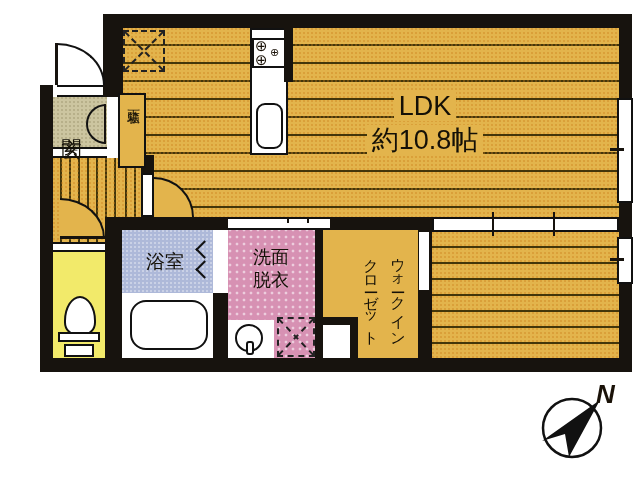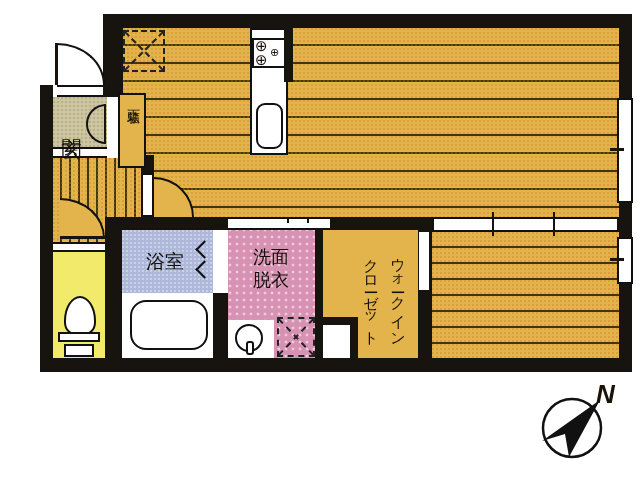--- a/index.html
+++ b/index.html
@@ -140,20 +140,24 @@
 
   <div class="abs whitebox" style="left:228px;top:320px;width:46px;height:38px;"></div>
   <div class="abs outline2" style="left:235px;top:324px;width:28px;height:28px;border-radius:50%;"></div>
   <div class="abs outline2" style="left:246px;top:341px;width:8px;height:14px;border-radius:3px;"></div>
 
   <div class="abs dashedbox" style="left:277px;top:317px;width:38px;height:40px;">
     <div class="diag" style="width:50px;transform:translate(-50%,-50%) rotate(46deg);"></div>
     <div class="diag" style="width:50px;transform:translate(-50%,-50%) rotate(-46deg);"></div>
   </div>
 
+  <div class="lbl" style="left:340px;top:90px;width:170px;font-size:27px;">
+    <span>LDK</span><br>
+    <span>約10.8帖</span>
+  </div>
 
 
   <div class="lbl" style="left:127px;top:250px;width:76px;font-size:19px;background:none;">浴室</div>
 
   <div class="lbl two-line" style="left:230px;top:246px;width:82px;font-size:18px;">洗面
 脱衣</div>
 
   <div class="lbl vert" style="left:59px;top:101px;height:44px;font-size:20px;">玄関</div>
 
   <div class="lbl vert two-line" style="left:350px;top:234px;width:62px;height:120px;font-size:15px;line-height:1.8;letter-spacing:1px;">ウォークイン

